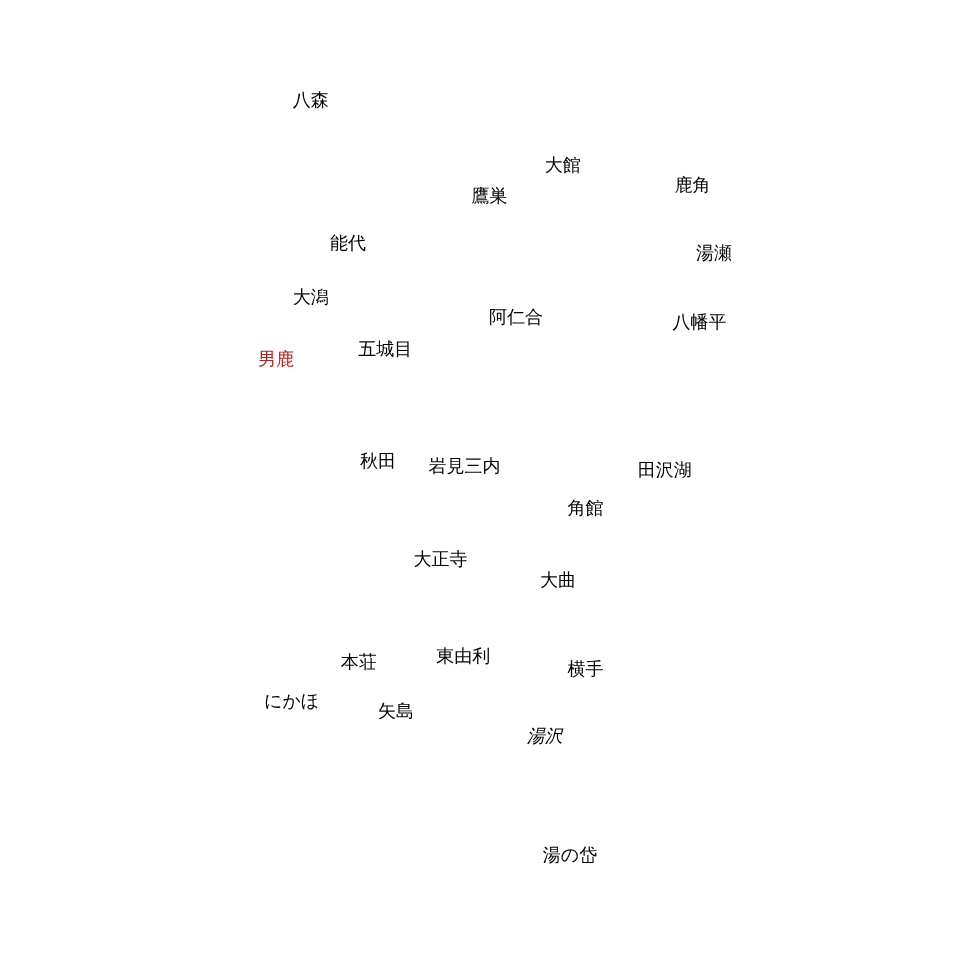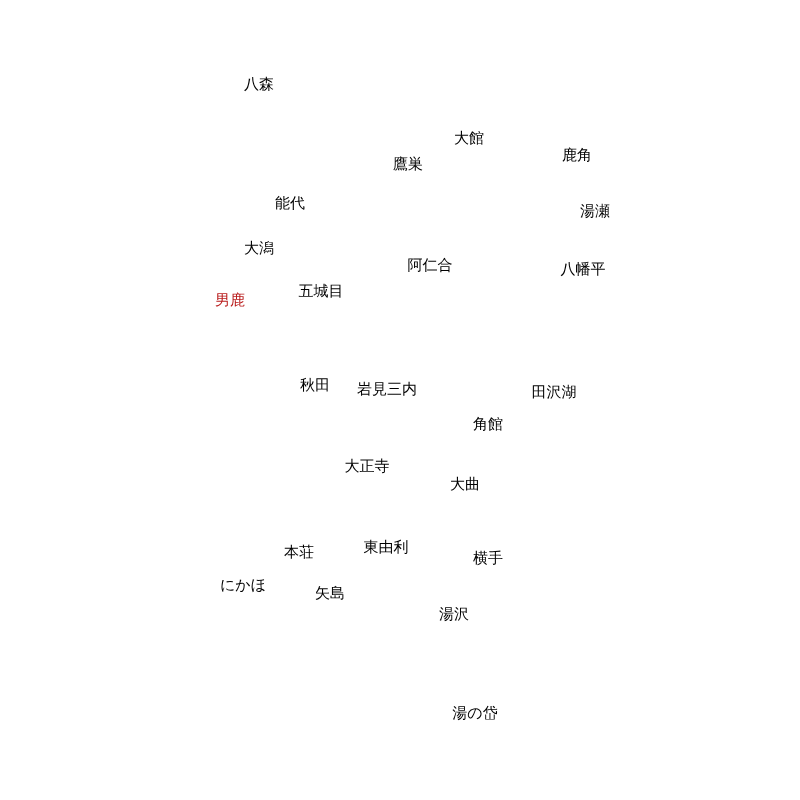--- a/index.html
+++ b/index.html
@@ -46,15 +46,15 @@
     <div class="place-label" style="left: 387px; top: 389px; color: rgb(0, 0, 0);">岩見三内</div>
     <div class="place-label" style="left: 554px; top: 392px; color: rgb(0, 0, 0);">田沢湖</div>
     <div class="place-label" style="left: 488px; top: 424px; color: rgb(0, 0, 0);">角館</div>
     <div class="place-label" style="left: 367px; top: 466px; color: rgb(0, 0, 0);">大正寺</div>
     <div class="place-label" style="left: 465px; top: 484px; color: #000000;">大曲</div>
     <div class="place-label" style="left: 299px; top: 538px; color: rgb(0, 0, 0); margin-top: 14px;">本荘</div>
     <div class="place-label" style="left: 386px; top: 547px; color: rgb(0, 0, 0);">東由利</div>
     <div class="place-label" style="left: 488px; top: 558px; color: rgb(0, 0, 0);">横手</div>
     <div class="place-label" style="left: 243px; top: 585px; color: rgb(0, 0, 0);">にかほ</div>
     <div class="place-label" style="left: 330px; top: 593px; color: rgb(0, 0, 0);">矢島</div>
-    <div class="place-label" style="left: 454px; top: 614px; color: rgb(0, 0, 0);">湯沢</div>
+    <div class="place-label" style="left: 454px; top: 614px; color: rgb(0, 0, 0); font-style: italic;">湯沢</div>
     <div class="place-label" style="left: 475px; top: 713px; color: rgb(0, 0, 0);">湯の岱</div>
   </div>
 
 </body></html>

